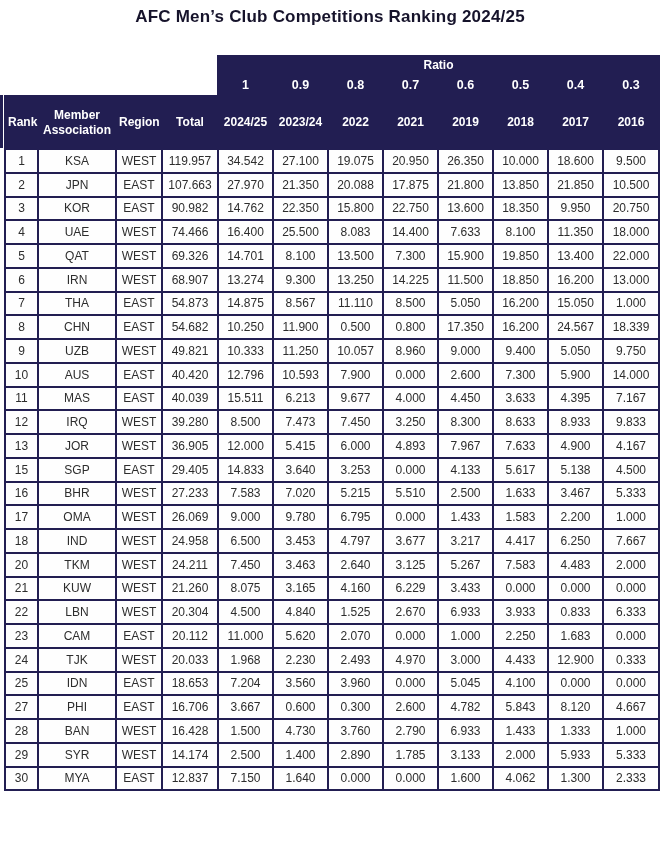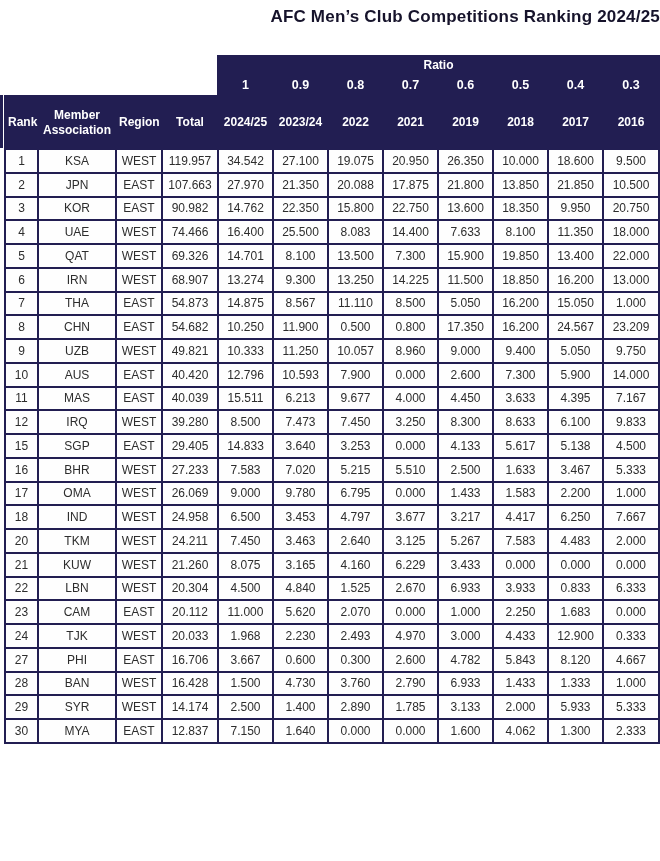--- a/index.html
+++ b/index.html
@@ -12,21 +12,21 @@
   }
   * { margin: 0; padding: 0; box-sizing: border-box; }
   html, body { background: #ffffff; }
   body {
     width: 660px; height: 861px;
     position: relative; overflow: hidden;
     font-family: "Liberation Sans", sans-serif;
   }
   .title {
     position: absolute; top: 7px; left: 0; width: 100%;
-    text-align: right; font-size: 17px; font-weight: bold;
+    text-align: center; font-size: 17px; font-weight: bold;
     color: var(--title-text); letter-spacing: 0.2px;
   }
   .left-artifact {
     position: absolute; left: 0; top: 95px;
     width: 3px; height: 53px; background: var(--header-bg);
   }
   table.ranking-table {
     position: absolute; left: 4px; top: 55px; width: 654px;
     border-collapse: collapse; table-layout: fixed;
   }
@@ -206,21 +206,21 @@
           <td>CHN</td>
           <td>EAST</td>
           <td>54.682</td>
           <td>10.250</td>
           <td>11.900</td>
           <td>0.500</td>
           <td>0.800</td>
           <td>17.350</td>
           <td>16.200</td>
           <td>24.567</td>
-          <td>23.209</td>
+          <td>18.339</td>
         </tr>
         <tr>
           <td>9</td>
           <td>UZB</td>
           <td>WEST</td>
           <td>49.821</td>
           <td>10.333</td>
           <td>11.250</td>
           <td>10.057</td>
           <td>8.960</td>
@@ -261,22 +261,36 @@
           <td>12</td>
           <td>IRQ</td>
           <td>WEST</td>
           <td>39.280</td>
           <td>8.500</td>
           <td>7.473</td>
           <td>7.450</td>
           <td>3.250</td>
           <td>8.300</td>
           <td>8.633</td>
-          <td>6.100</td>
+          <td>8.933</td>
           <td>9.833</td>
+        </tr>
+        <tr>
+          <td>13</td>
+          <td>JOR</td>
+          <td>WEST</td>
+          <td>36.905</td>
+          <td>12.000</td>
+          <td>5.415</td>
+          <td>6.000</td>
+          <td>4.893</td>
+          <td>7.967</td>
+          <td>7.633</td>
+          <td>4.900</td>
+          <td>4.167</td>
         </tr>
         <tr>
           <td>15</td>
           <td>SGP</td>
           <td>EAST</td>
           <td>29.405</td>
           <td>14.833</td>
           <td>3.640</td>
           <td>3.253</td>
           <td>0.000</td>
@@ -391,20 +405,34 @@
           <td>1.968</td>
           <td>2.230</td>
           <td>2.493</td>
           <td>4.970</td>
           <td>3.000</td>
           <td>4.433</td>
           <td>12.900</td>
           <td>0.333</td>
         </tr>
         <tr>
+          <td>25</td>
+          <td>IDN</td>
+          <td>EAST</td>
+          <td>18.653</td>
+          <td>7.204</td>
+          <td>3.560</td>
+          <td>3.960</td>
+          <td>0.000</td>
+          <td>5.045</td>
+          <td>4.100</td>
+          <td>0.000</td>
+          <td>0.000</td>
+        </tr>
+        <tr>
           <td>27</td>
           <td>PHI</td>
           <td>EAST</td>
           <td>16.706</td>
           <td>3.667</td>
           <td>0.600</td>
           <td>0.300</td>
           <td>2.600</td>
           <td>4.782</td>
           <td>5.843</td>

